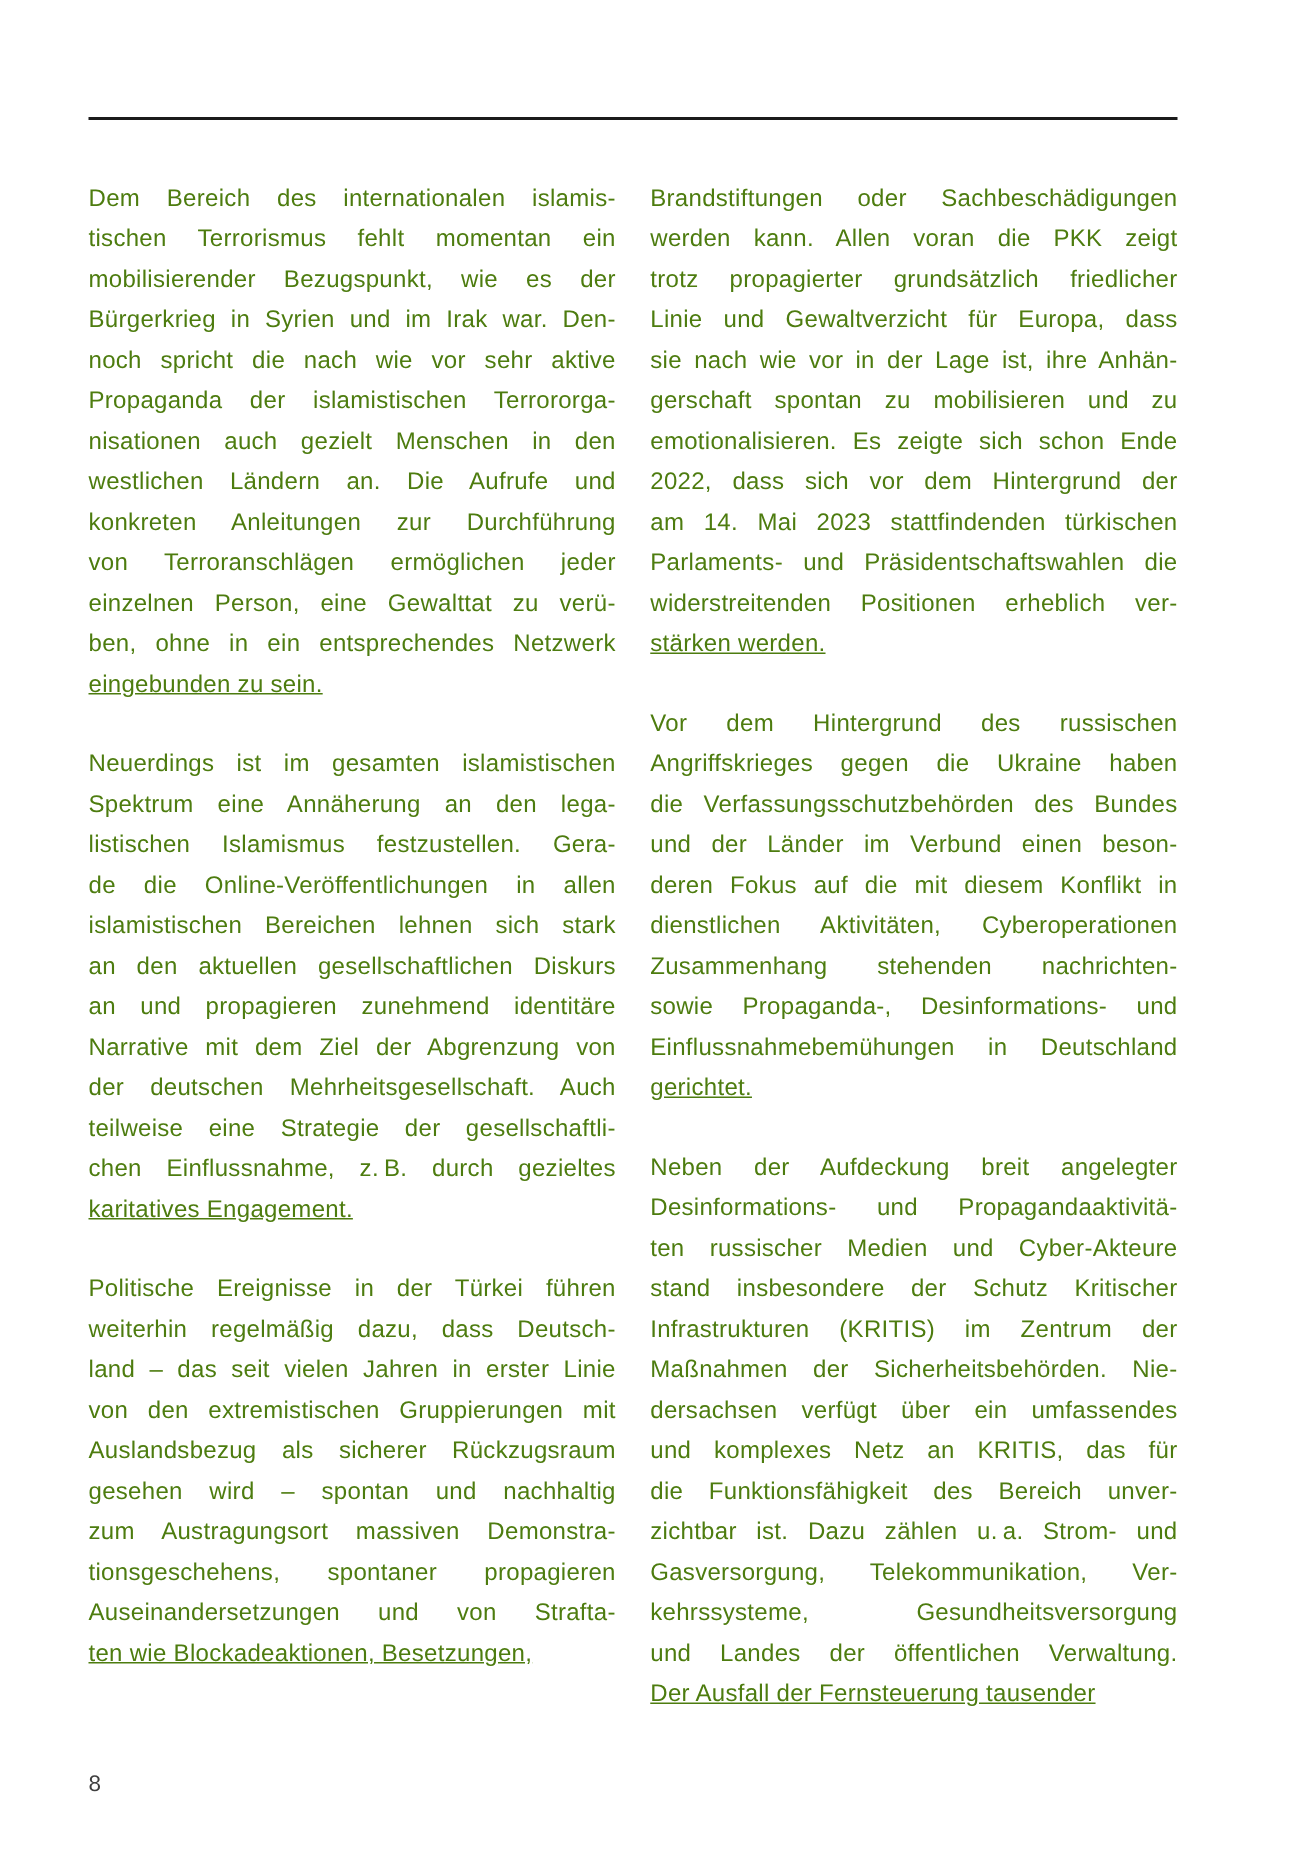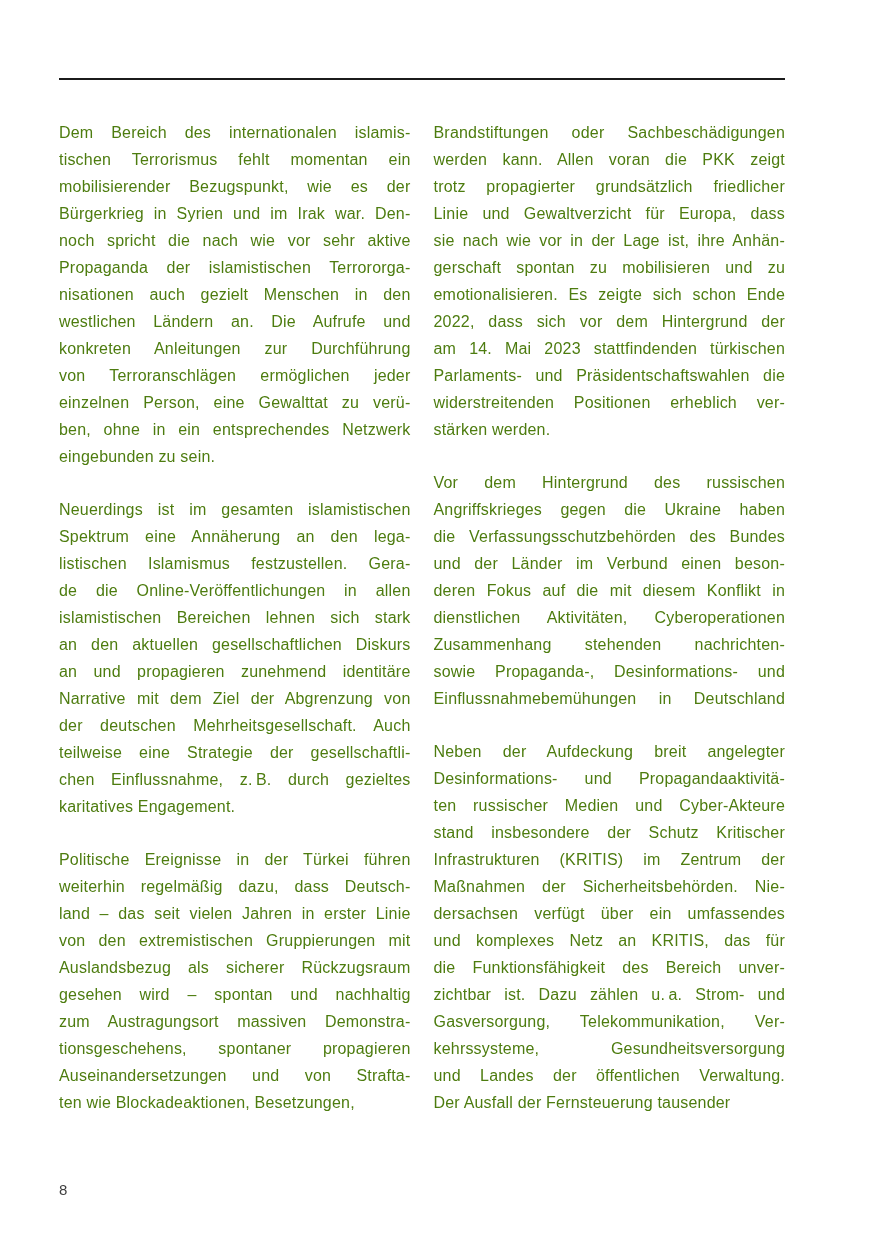--- a/index.html
+++ b/index.html
@@ -50,20 +50,21 @@
   .para:last-child {
     margin-bottom: 0;
   }
   .tline {
     text-align: justify;
     text-align-last: justify;
     white-space: normal;
   }
   .tline.last {
     text-align-last: left;
+    text-decoration: underline;
   }
   .page-number {
     position: absolute;
     left: 59px;
     top: 1180px;
     font-size: 15px;
     line-height: 20px;
     color: #3f3f3f;
   }
 </style>
@@ -136,20 +137,21 @@
         <div class="para">
           <div class="tline">Vor dem Hintergrund des russischen</div>
           <div class="tline">Angriffskrieges gegen die Ukraine haben</div>
           <div class="tline">die Verfassungsschutzbehörden des Bundes</div>
           <div class="tline">und der Länder im Verbund einen beson-</div>
           <div class="tline">deren Fokus auf die mit diesem Konflikt in</div>
           <div class="tline">dienstlichen Aktivitäten, Cyberoperationen</div>
           <div class="tline">Zusammenhang stehenden nachrichten-</div>
           <div class="tline">sowie Propaganda-, Desinformations- und</div>
           <div class="tline">Einflussnahmebemühungen in Deutschland</div>
+          <div class="tline last">gerichtet.</div>
         </div>
         <div class="para">
           <div class="tline">Neben der Aufdeckung breit angelegter</div>
           <div class="tline">Desinformations- und Propagandaaktivitä-</div>
           <div class="tline">ten russischer Medien und Cyber-Akteure</div>
           <div class="tline">stand insbesondere der Schutz Kritischer</div>
           <div class="tline">Infrastrukturen (KRITIS) im Zentrum der</div>
           <div class="tline">Maßnahmen der Sicherheitsbehörden. Nie-</div>
           <div class="tline">dersachsen verfügt über ein umfassendes</div>
           <div class="tline">und komplexes Netz an KRITIS, das für</div>

